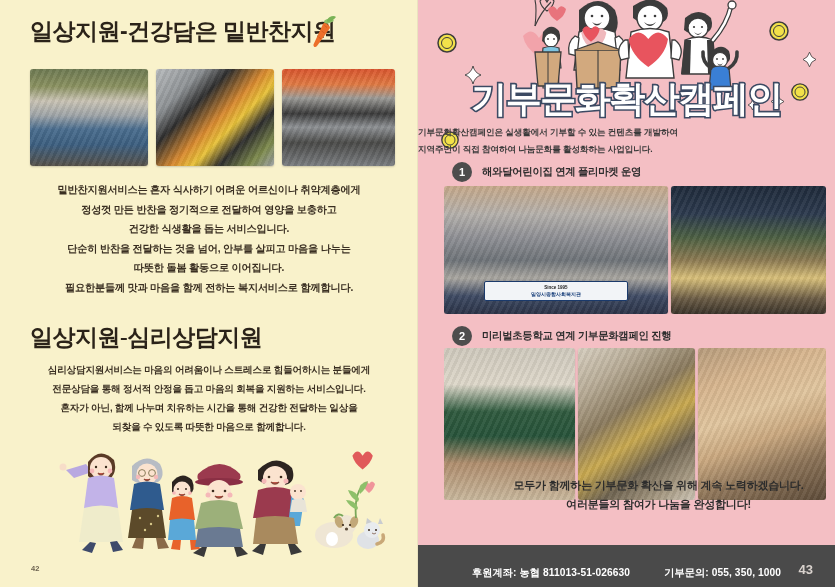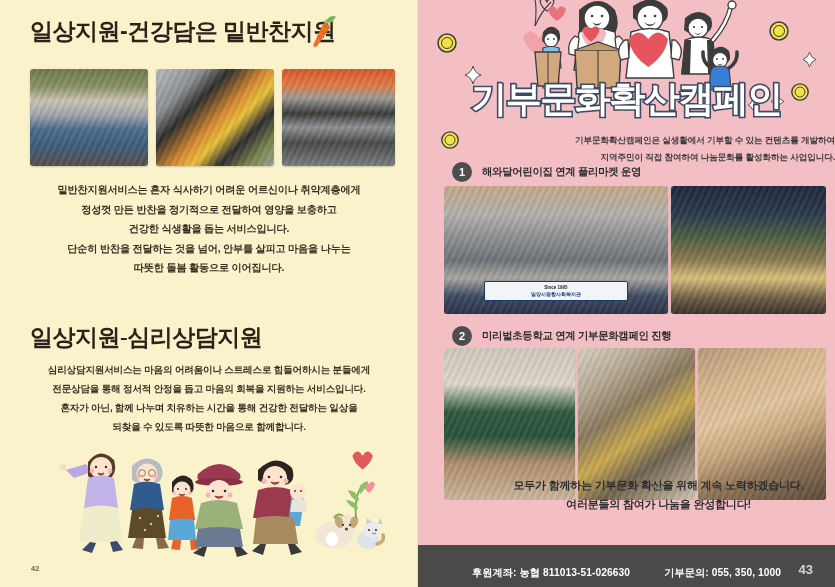--- a/index.html
+++ b/index.html
@@ -90,27 +90,26 @@
     font-weight: 900;
     letter-spacing: -1.5px;
     color: #ffffff;
     -webkit-text-stroke: 3.2px #3c4a63;
     paint-order: stroke fill;
     white-space: nowrap;
   }
   #campaign-sub {
     position: absolute;
     left: 0; width: 417px; top: 124px;
-    text-align: right;
+    text-align: left;
     font-size: 8.6px;
     font-weight: 700;
     line-height: 17px;
     color: #3a3a3a;
     letter-spacing: -0.1px;
-    margin-top: 8px;
   }
 
   .sec-head { position: absolute; display: flex; align-items: center; gap: 10px; }
   #sec-head-1 { left: 452px; top: 162px; }
   #sec-head-2 { left: 452px; top: 326px; }
   .sec-badge {
     width: 20px; height: 20px; border-radius: 50%;
     background: #4d4d4d; color: #fff;
     font-size: 11px; font-weight: 800;
     display: flex; align-items: center; justify-content: center;
@@ -215,20 +214,21 @@
         <div class="ph ph-cart"></div>
       </div>
     </div>
 
     <div class="body-copy" id="copy-1">
       <div>밑반찬지원서비스는 혼자 식사하기 어려운 어르신이나 취약계층에게</div>
       <div>정성껏 만든 반찬을 정기적으로 전달하여 영양을 보충하고</div>
       <div>건강한 식생활을 돕는 서비스입니다.</div>
       <div>단순히 반찬을 전달하는 것을 넘어, 안부를 살피고 마음을 나누는</div>
       <div>따뜻한 돌봄 활동으로 이어집니다.</div>
+      <div>필요한분들께 맛과 마음을 함께 전하는 복지서비스로 함께합니다.</div>
     </div>
 
     <h1 class="h-section" id="heading-2">일상지원-심리상담지원</h1>
 
     <div class="body-copy" id="copy-2">
       <div>심리상담지원서비스는 마음의 어려움이나 스트레스로 힘들어하시는 분들에게</div>
       <div>전문상담을 통해 정서적 안정을 돕고 마음의 회복을 지원하는 서비스입니다.</div>
       <div>혼자가 아닌, 함께 나누며 치유하는 시간을 통해 건강한 전달하는 일상을</div>
       <div>되찾을 수 있도록 따뜻한 마음으로 함께합니다.</div>
     </div>

